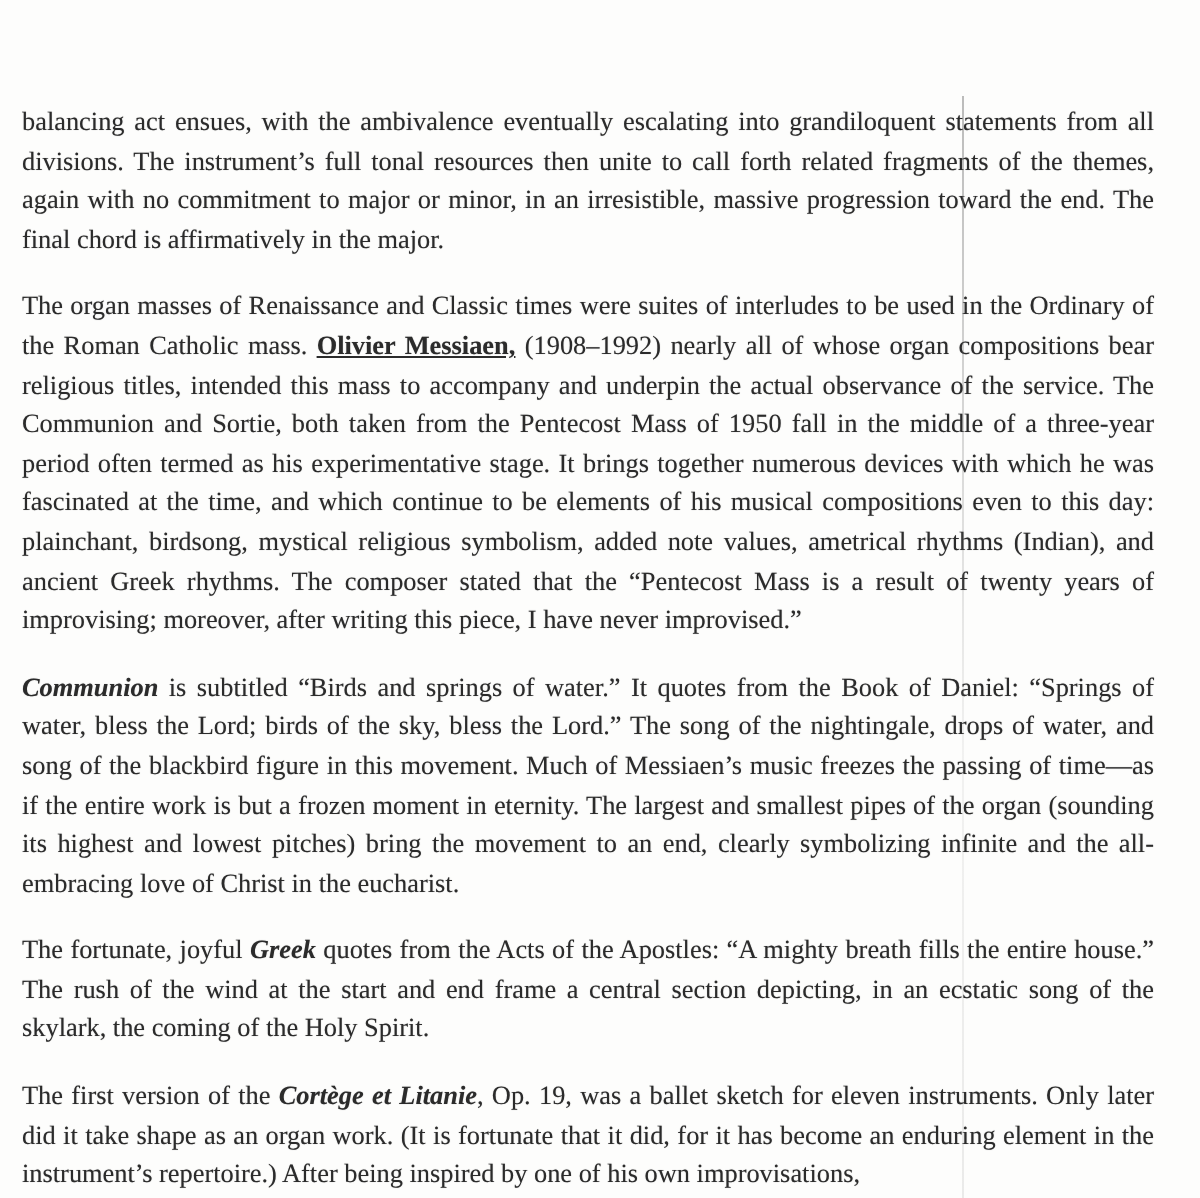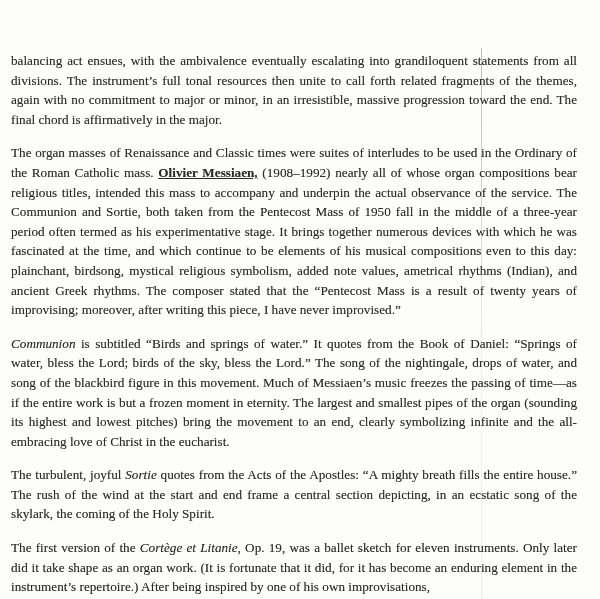--- a/index.html
+++ b/index.html
@@ -30,21 +30,21 @@
     text-align: justify;
     font-size: 13.2px;
     line-height: 19.6px;
     text-shadow: 0 0 0.5px rgba(60, 60, 60, 0.45);
   }
   .page-text p {
     margin: 0 0 14px 0;
   }
   .seg-normal { font-weight: normal; font-style: normal; }
   .seg-bold   { font-weight: bold;   font-style: normal; text-decoration: underline; }
-  .seg-italic { font-weight: normal; font-style: italic; }
+  .seg-italic { font-weight: bold; font-style: italic; }
   .page-number {
     position: absolute;
     left: 0;
     top: 567px;
     width: 590px;
     text-align: center;
     font-size: 11.5px;
     color: #3a3a3a;
     text-shadow: 0 0 0.5px rgba(60, 60, 60, 0.4);
   }
@@ -64,18 +64,18 @@
   }
 </style>
 </head>
 <body>
 
 <div class="page" style="background: rgb(253, 253, 252); color: rgb(43, 43, 43);">
   <div class="page-text">
       <p><span class="seg-normal">balancing act ensues, with the ambivalence eventually escalating into grandiloquent statements from all divisions. The instrument’s full tonal resources then unite to call forth related fragments of the themes, again with no commitment to major or minor, in an irresistible, massive progression toward the end. The final chord is affirmatively in the major.</span></p>
       <p><span class="seg-normal">The organ masses of Renaissance and Classic times were suites of interludes to be used in the Ordinary of the Roman Catholic mass. </span><span class="seg-bold">Olivier Messiaen,</span><span class="seg-normal"> (1908–1992) nearly all of whose organ compositions bear religious titles, intended this mass to accompany and underpin the actual observance of the service. The Communion and Sortie, both taken from the Pentecost Mass of 1950 fall in the middle of a three-year period often termed as his experimentative stage. It brings together numerous devices with which he was fascinated at the time, and which continue to be elements of his musical compositions even to this day: plainchant, birdsong, mystical religious symbolism, added note values, ametrical rhythms (Indian), and ancient Greek rhythms. The composer stated that the “Pentecost Mass is a result of twenty years of improvising; moreover, after writing this piece, I have never improvised.”</span></p>
       <p><span class="seg-italic">Communion</span><span class="seg-normal"> is subtitled “Birds and springs of water.” It quotes from the Book of Daniel: “Springs of water, bless the Lord; birds of the sky, bless the Lord.” The song of the nightingale, drops of water, and song of the blackbird figure in this movement. Much of Messiaen’s music freezes the passing of time—as if the entire work is but a frozen moment in eternity. The largest and smallest pipes of the organ (sounding its highest and lowest pitches) bring the movement to an end, clearly symbolizing infinite and the all-embracing love of Christ in the eucharist.</span></p>
-      <p><span class="seg-normal">The turbulent, joyful </span><span class="seg-italic">Sortie</span><span class="seg-normal"> quotes from the Acts of the Apostles: “A mighty breath fills the entire house.” The rush of the wind at the start and end frame a central section depicting, in an ecstatic song of the skylark, the coming of the Holy Spirit.</span></p>
+      <p><span class="seg-normal">The fortunate, joyful </span><span class="seg-italic">Greek</span><span class="seg-normal"> quotes from the Acts of the Apostles: “A mighty breath fills the entire house.” The rush of the wind at the start and end frame a central section depicting, in an ecstatic song of the skylark, the coming of the Holy Spirit.</span></p>
       <p><span class="seg-normal">The first version of the </span><span class="seg-italic">Cortège et Litanie</span><span class="seg-normal">, Op. 19, was a ballet sketch for eleven instruments. Only later did it take shape as an organ work. (It is fortunate that it did, for it has become an enduring element in the instrument’s repertoire.) After being inspired by one of his own improvisations,</span></p>
     </div>
   <div class="page-number">7</div>
   <div class="scan-edge"></div>
 </div>
 
 </body></html>

